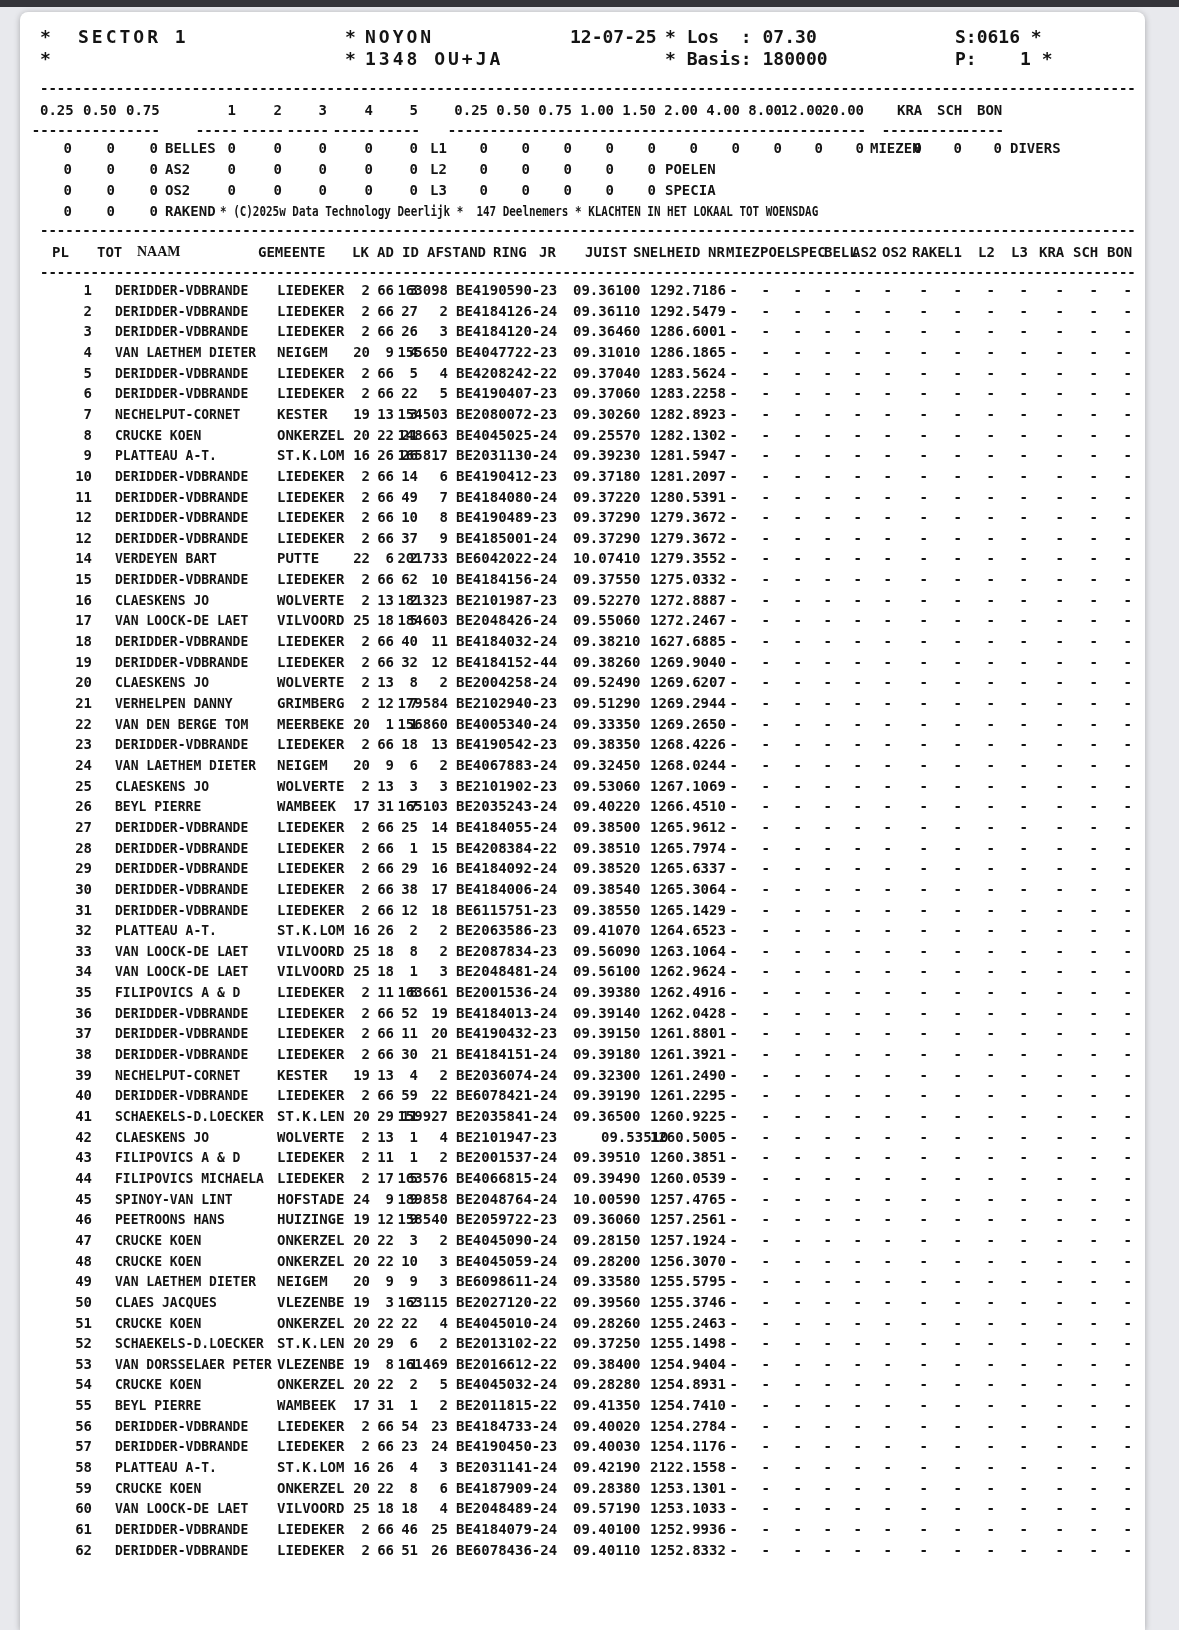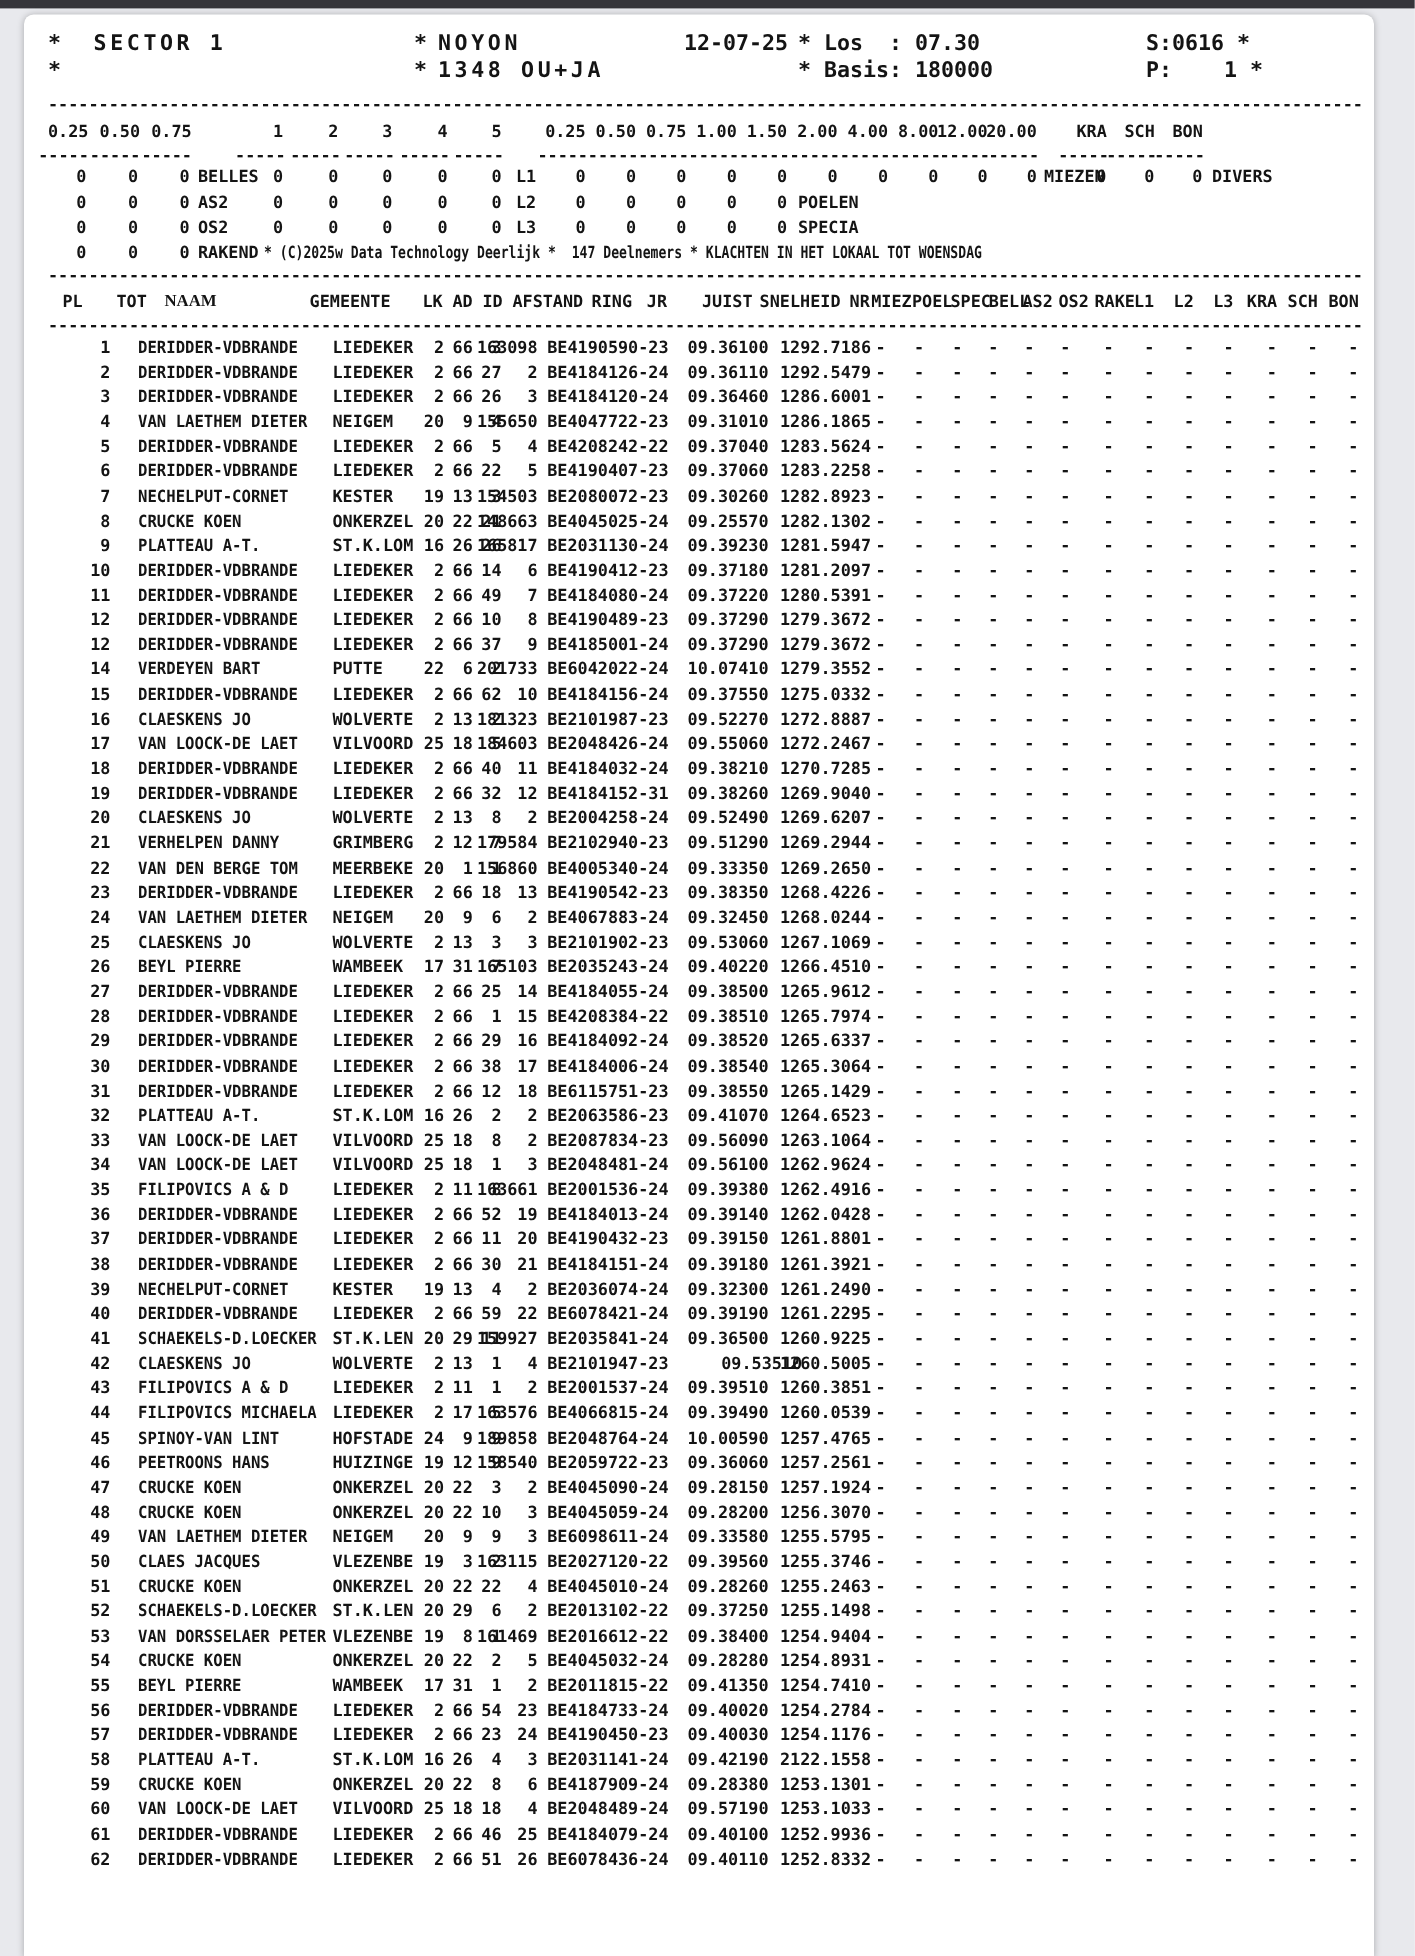--- a/index.html
+++ b/index.html
@@ -638,21 +638,21 @@
       <div class="ln" style="top: 619.05px;">
         <span class="cell" style="right: 1053px;">18</span>
         <span class="cell naam" style="left: 95px;">DERIDDER-VDBRANDE</span>
         <span class="cell" style="left: 257px;">LIEDEKER</span>
         <span class="cell" style="right: 775px;">2</span>
         <span class="cell" style="right: 751px;">66</span>
         <span class="cell" style="right: 727px;">40</span>
         <span class="cell" style="right: 697px;">11</span>
         <span class="cell" style="left: 436px;">BE4184032-24</span>
         <span class="cell" style="left: 553px;">09.38210</span>
-        <span class="cell" style="left: 630px;">1270.7285</span>
+        <span class="cell" style="left: 630px;">1627.6885</span>
         <span class="cell" style="right: 407px;">-</span>
         <span class="cell" style="right: 375px;">-</span>
         <span class="cell" style="right: 343px;">-</span>
         <span class="cell" style="right: 313px;">-</span>
         <span class="cell" style="right: 283px;">-</span>
         <span class="cell" style="right: 253px;">-</span>
         <span class="cell" style="right: 217px;">-</span>
         <span class="cell" style="right: 183px;">-</span>
         <span class="cell" style="right: 150px;">-</span>
         <span class="cell" style="right: 117px;">-</span>
@@ -661,21 +661,21 @@
         <span class="cell" style="right: 13px;">-</span>
       </div>
       <div class="ln" style="top: 639.7px;">
         <span class="cell" style="right: 1053px;">19</span>
         <span class="cell naam" style="left: 95px;">DERIDDER-VDBRANDE</span>
         <span class="cell" style="left: 257px;">LIEDEKER</span>
         <span class="cell" style="right: 775px;">2</span>
         <span class="cell" style="right: 751px;">66</span>
         <span class="cell" style="right: 727px;">32</span>
         <span class="cell" style="right: 697px;">12</span>
-        <span class="cell" style="left: 436px;">BE4184152-31</span>
+        <span class="cell" style="left: 436px;">BE4184152-44</span>
         <span class="cell" style="left: 553px;">09.38260</span>
         <span class="cell" style="left: 630px;">1269.9040</span>
         <span class="cell" style="right: 407px;">-</span>
         <span class="cell" style="right: 375px;">-</span>
         <span class="cell" style="right: 343px;">-</span>
         <span class="cell" style="right: 313px;">-</span>
         <span class="cell" style="right: 283px;">-</span>
         <span class="cell" style="right: 253px;">-</span>
         <span class="cell" style="right: 217px;">-</span>
         <span class="cell" style="right: 183px;">-</span>

